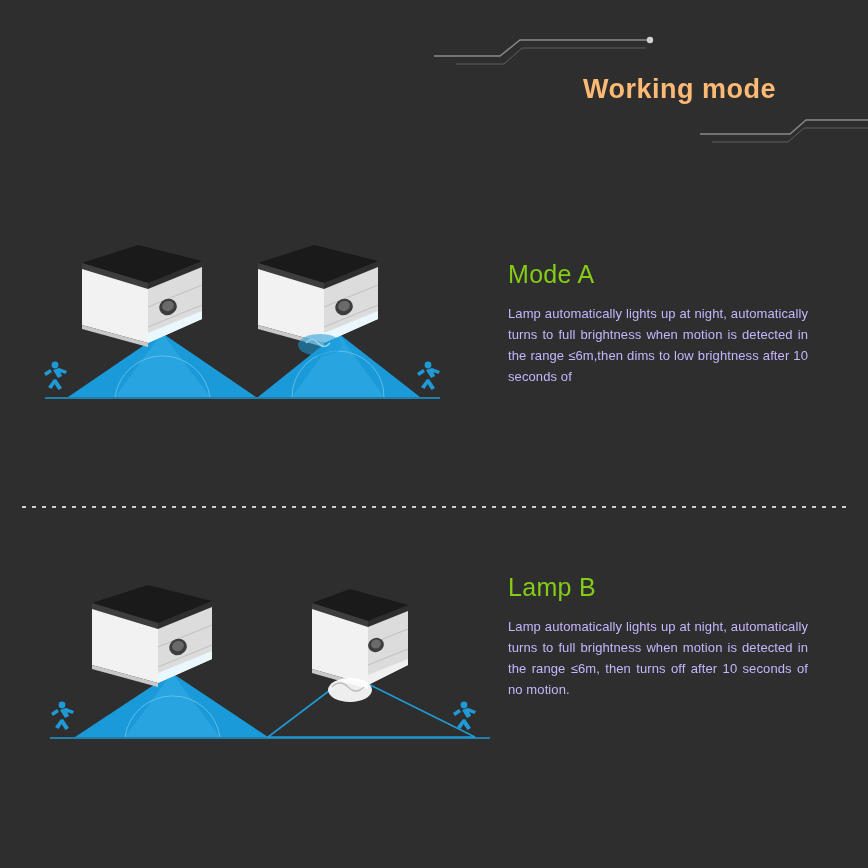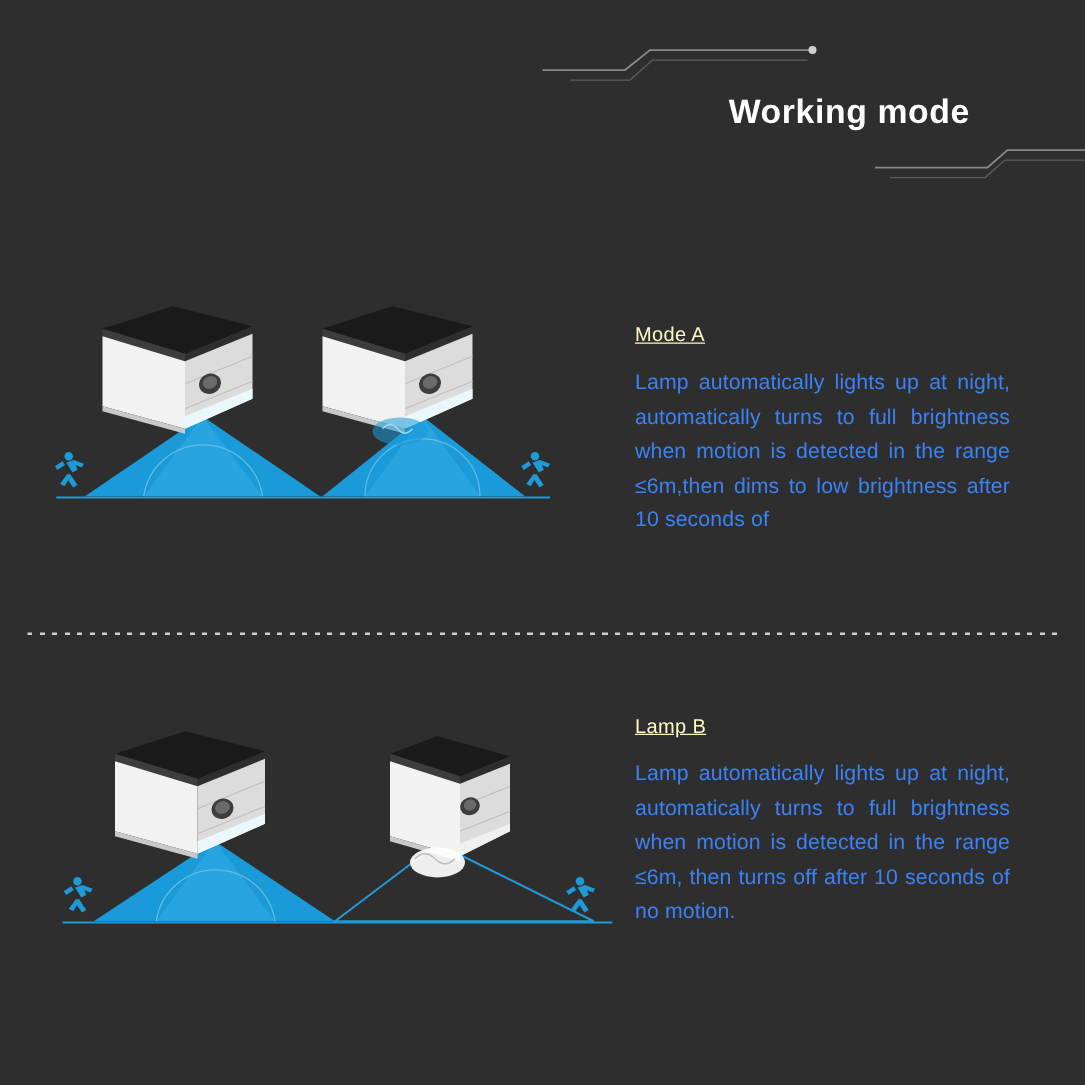--- a/index.html
+++ b/index.html
@@ -29,21 +29,21 @@
     width: 868px;
     height: 160px;
   }
   .header-title {
     position: absolute;
     right: 92px;
     top: 74px;
     font-size: 27px;
     font-weight: bold;
     letter-spacing: 0.5px;
-    color: #ffffff;
+    color: #fdba74;
     white-space: nowrap;
   }
   .header-deco {
     position: absolute;
     top: 0;
     left: 0;
   }
 
   
   .divider {
@@ -71,31 +71,30 @@
     width: 470px;
     height: 230px;
   }
   .textblock {
     position: absolute;
     left: 508px;
     top: 45px;
     width: 300px;
   }
   .mode-title {
-    font-size: 16px;
-    color: #fef9c3;
+    font-size: 25px;
+    color: #84cc16;
     margin: 0 0 14px 0;
     font-weight: normal;
     letter-spacing: 0.3px;
-    text-decoration: underline;
   }
   .mode-desc {
-    font-size: 17px;
+    font-size: 13px;
     line-height: 1.62;
-    color: #3b82f6;
+    color: #c4b5fd;
     margin: 0;
     text-align: justify;
     letter-spacing: 0.1px;
   }
   .section-b .textblock { top: 28px; }
 </style>
 </head>
 <body>
 
 <div class="page">

